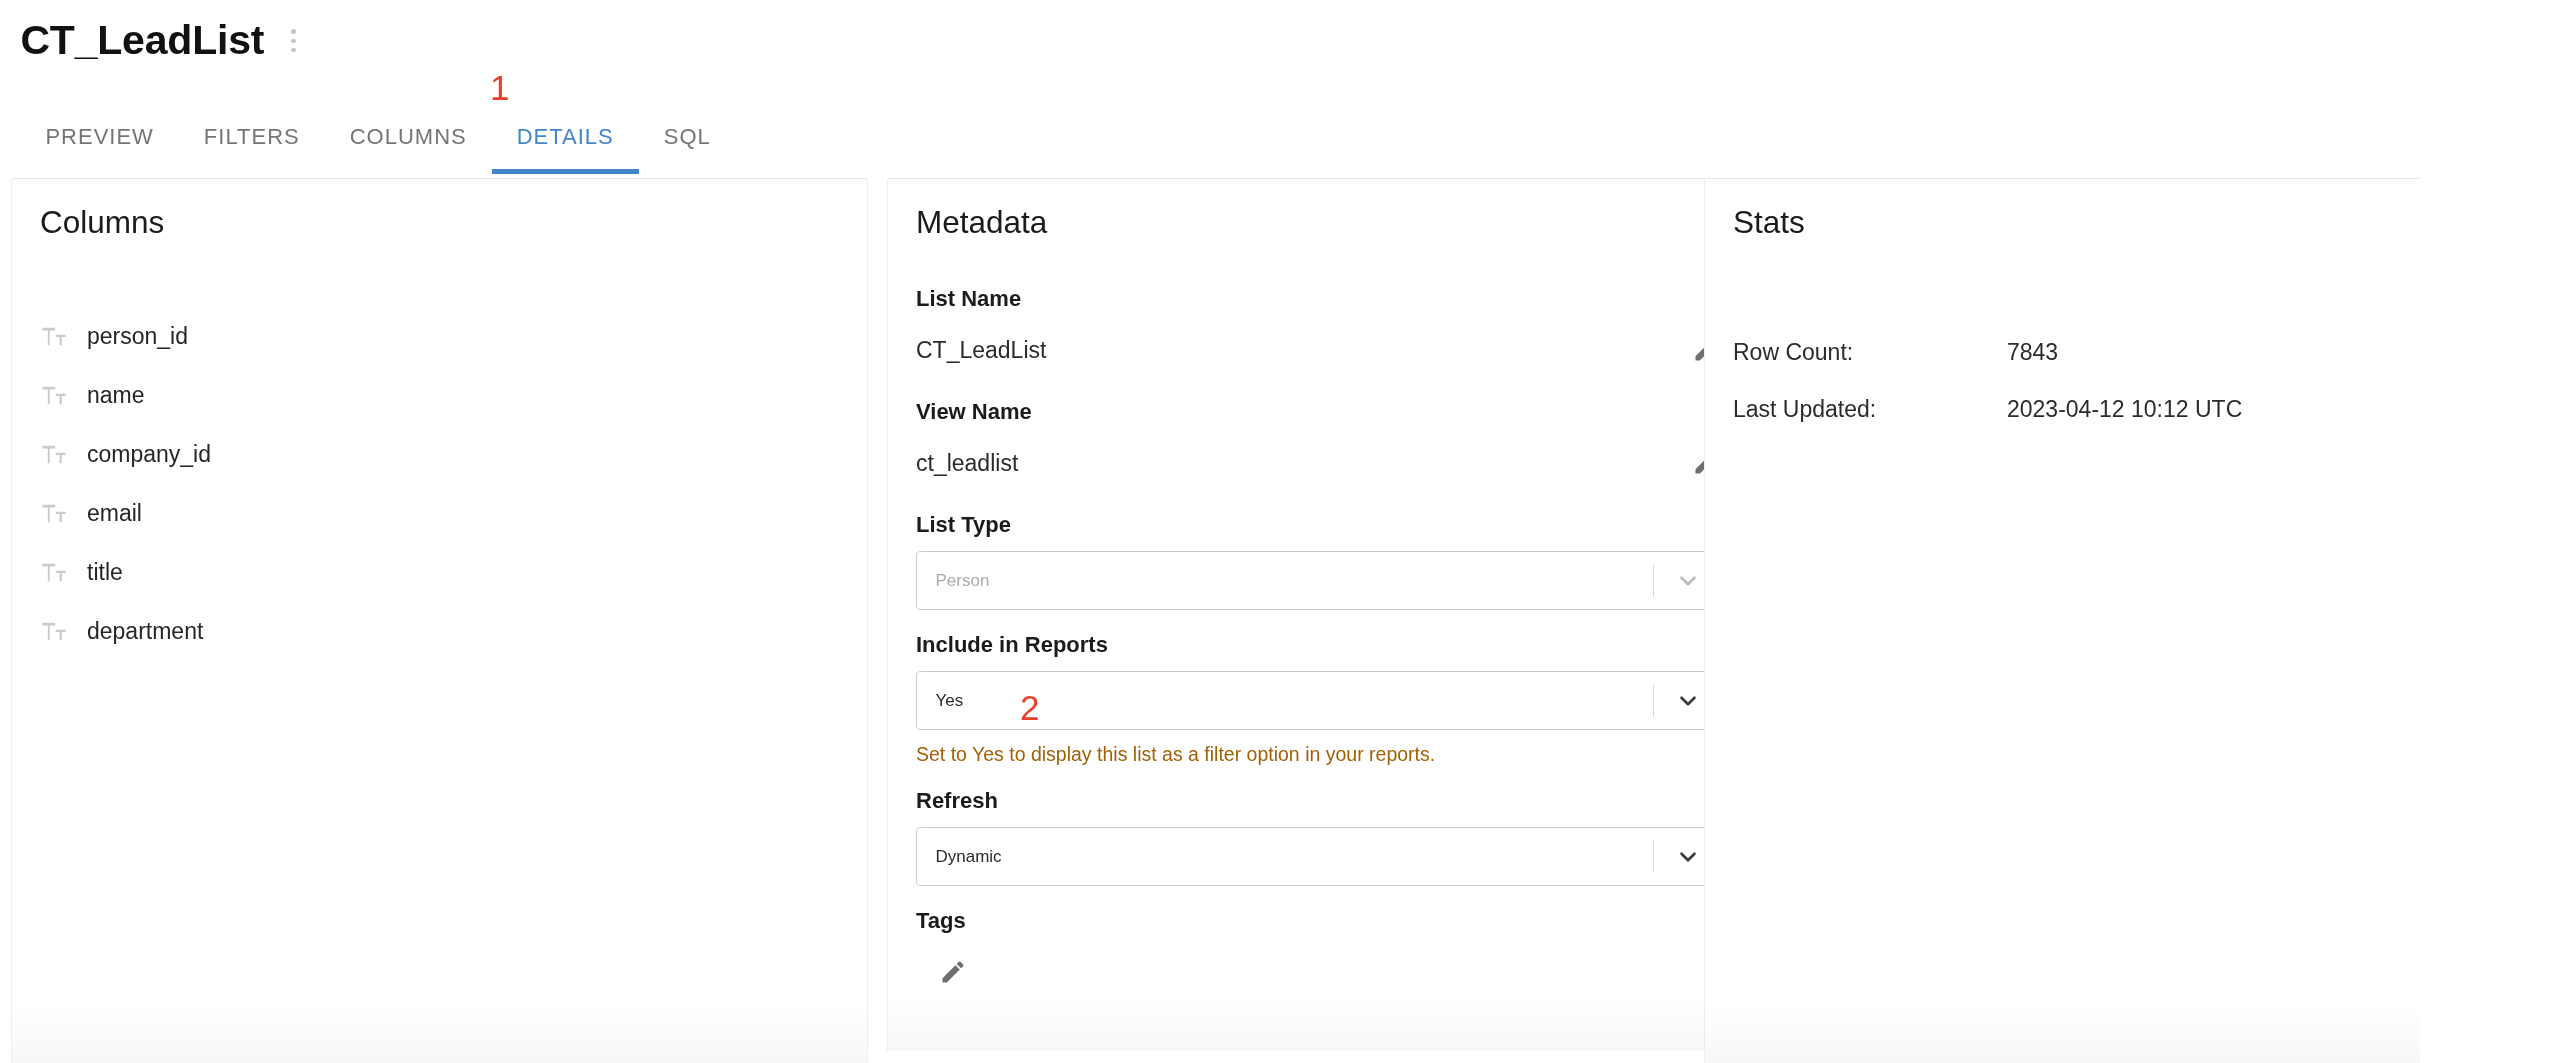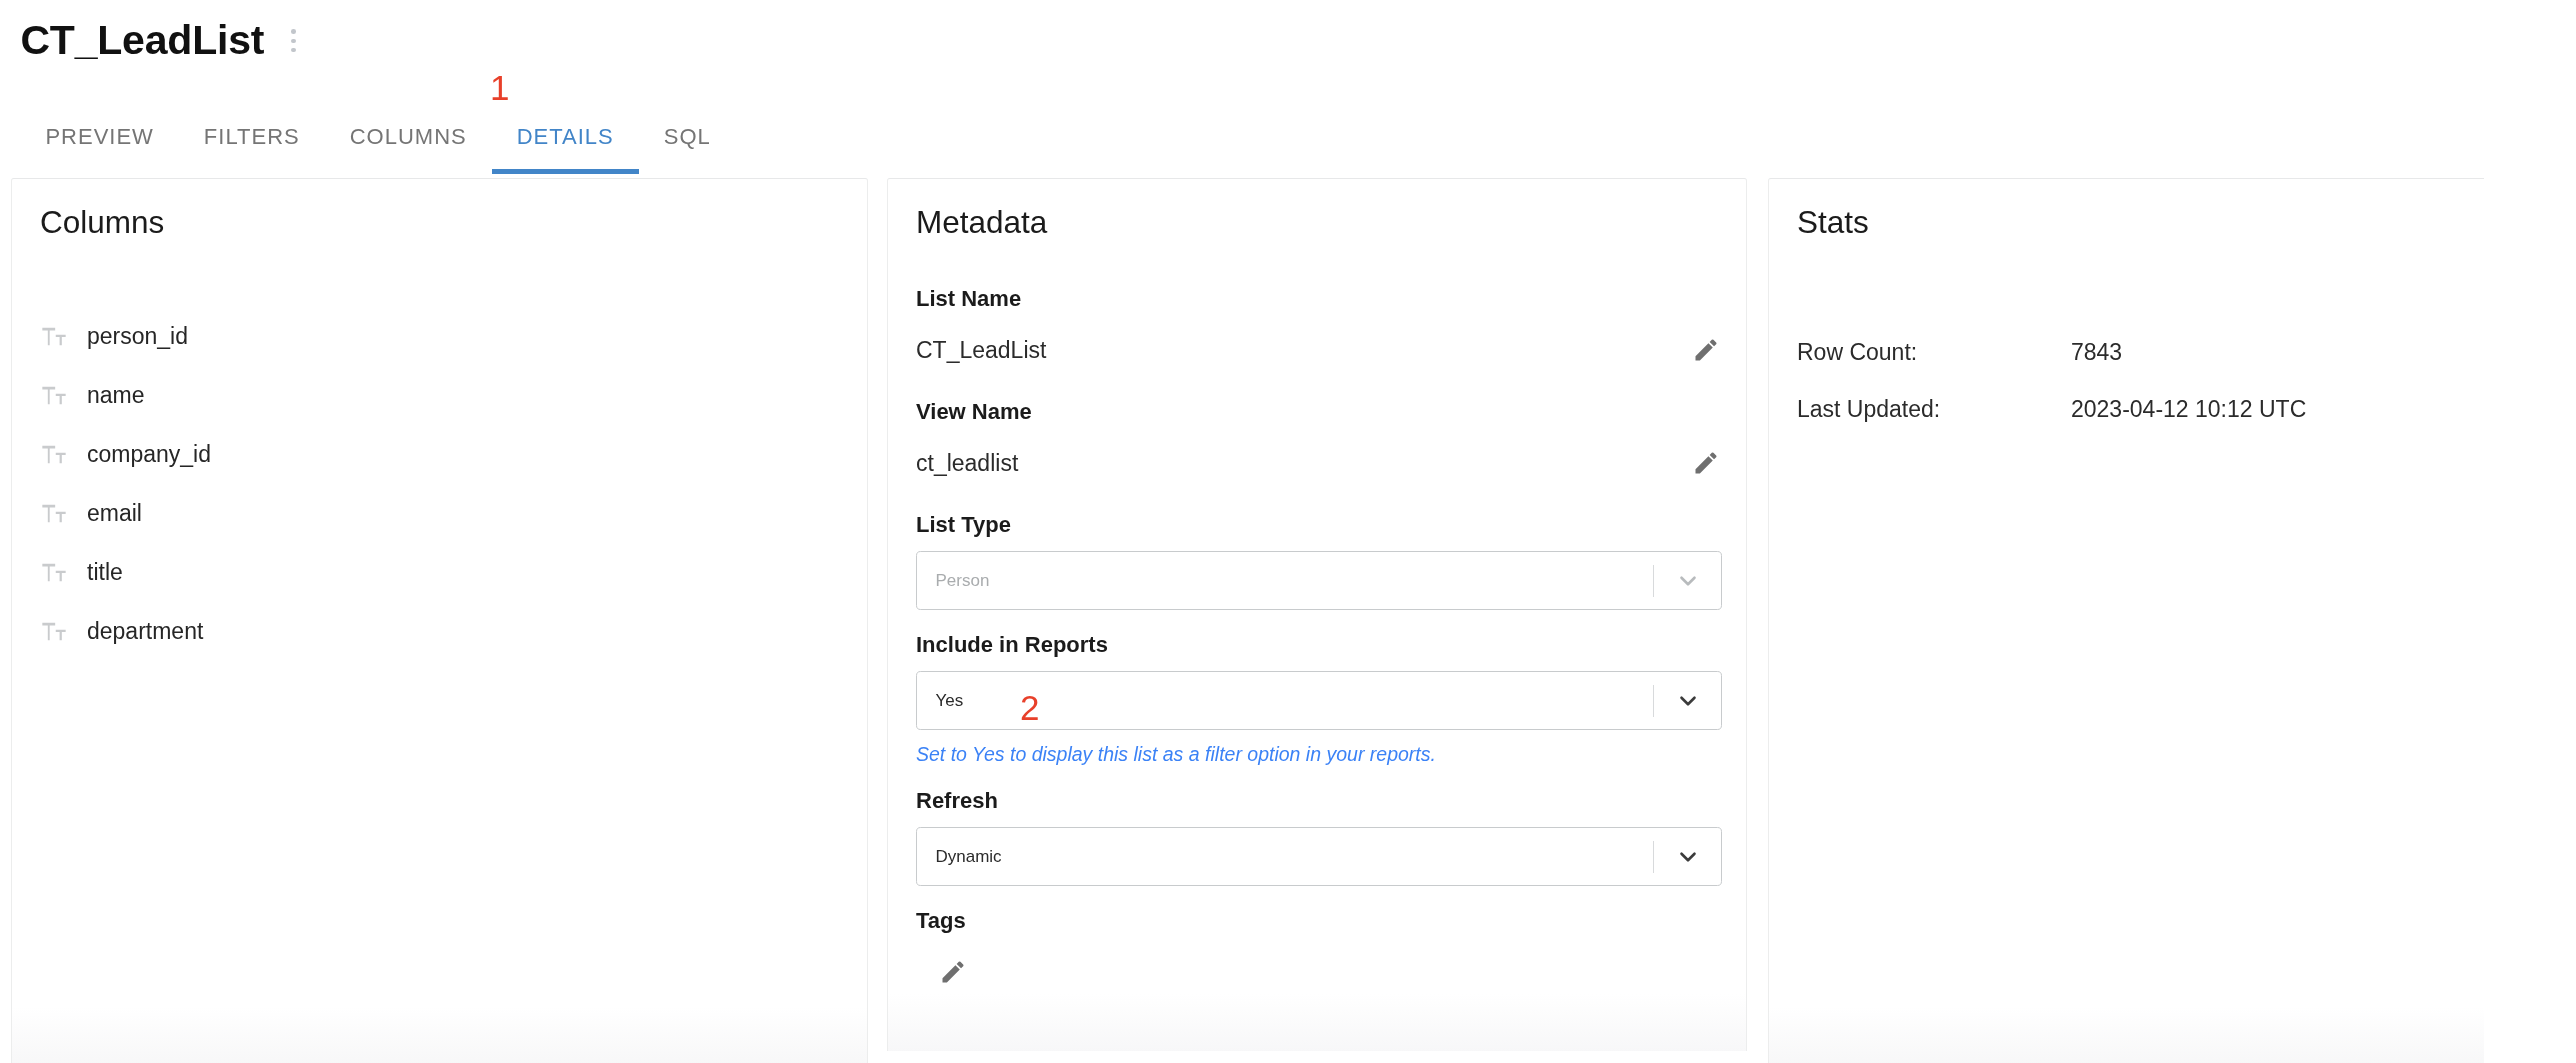--- a/index.html
+++ b/index.html
@@ -136,21 +136,21 @@
     content: "";
     position: absolute;
     left: 0; right: 0; bottom: 0;
     height: 57px;
     background: linear-gradient(to bottom, rgba(250,250,250,0) 0%, rgba(247,247,248,0.95) 100%);
     pointer-events: none;
   }
 
   #card-columns  { left: 11px;   width: 857px;  height: 886px; }
   #card-metadata { left: 887px;  width: 860px;  height: 873px; }
-  #card-stats    { left: 1768px; width: 716px;  height: 886px; border-right: none; border-radius: 2.8px 0 0 0; padding-left: 46px; }
+  #card-stats    { left: 1704px; width: 716px;  height: 886px; border-right: none; border-radius: 2.8px 0 0 0; padding-left: 46px; }
 
   .card-title {
     position: absolute;
     left: 28px;
     top: 28px;
     font-size: 31.5px;
     font-weight: 400;
     color: #1b1b1b;
     line-height: 1;
   }
@@ -259,23 +259,22 @@
     transform: translateY(-50%);
     width: 26px; height: 26px;
     color: #3b3b3b;
   }
   .select.disabled .chev { color: #b8bbbd; }
   .select .chev svg { display: block; width: 26px; height: 26px; }
 
   .helper-text {
     margin-top: 13px;
     font-size: 19.5px;
-    color: #3b82f6;
+    color: #a16207;
     line-height: 1.2;
-    font-style: italic;
   }
 
   
   .stats-body {
     position: absolute;
     left: 28px;
     top: 128px;
     width: 741px;
   }
   .stat-row {

